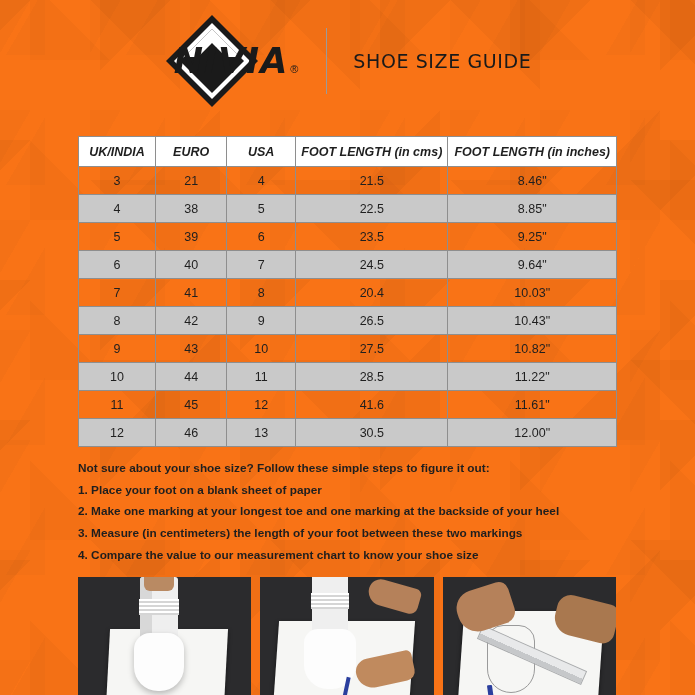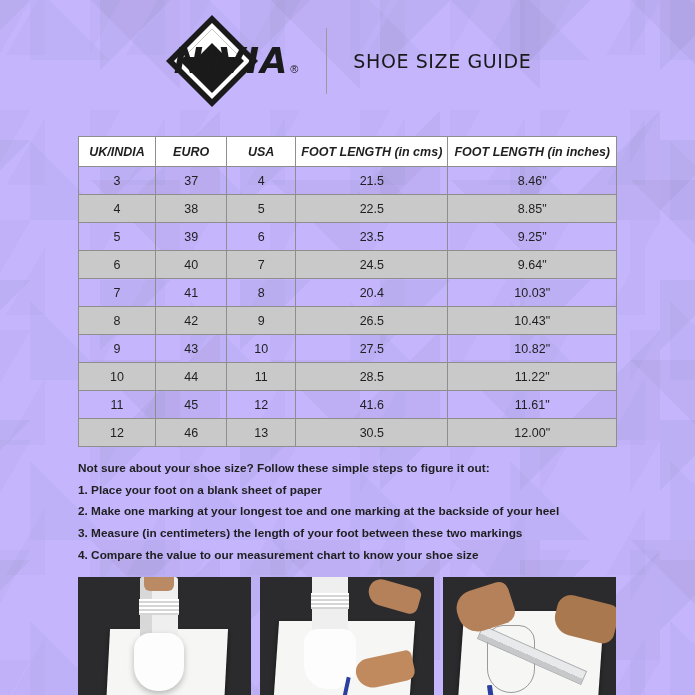--- a/index.html
+++ b/index.html
@@ -10,21 +10,21 @@
     width: 695px;
     height: 695px;
     font-family: "Liberation Sans", sans-serif;
     background: #ffffff;
     overflow: hidden;
   }
   .page {
     position: relative;
     width: 695px;
     height: 695px;
-    background: #c4b5fd;
+    background: #f97316;
     overflow: hidden;
   }
   
   .bg-pattern {
     position: absolute;
     inset: 0;
     background:
       linear-gradient(135deg, rgba(0,0,0,0.035) 25%, transparent 25%) -40px 0/140px 140px,
       linear-gradient(225deg, rgba(0,0,0,0.03) 25%, transparent 25%) 0 0/180px 180px,
       linear-gradient(45deg, rgba(0,0,0,0.025) 25%, transparent 25%) 30px 60px/160px 160px,
@@ -326,21 +326,21 @@
           <th>UK/INDIA</th>
           <th>EURO</th>
           <th>USA</th>
           <th>FOOT LENGTH (in cms)</th>
           <th>FOOT LENGTH (in inches)</th>
         </tr>
       </thead>
       <tbody>
         <tr>
           <td>3</td>
-          <td>37</td>
+          <td>21</td>
           <td>4</td>
           <td>21.5</td>
           <td>8.46"</td>
         </tr>
         <tr class="alt">
           <td>4</td>
           <td>38</td>
           <td>5</td>
           <td>22.5</td>
           <td>8.85"</td>

